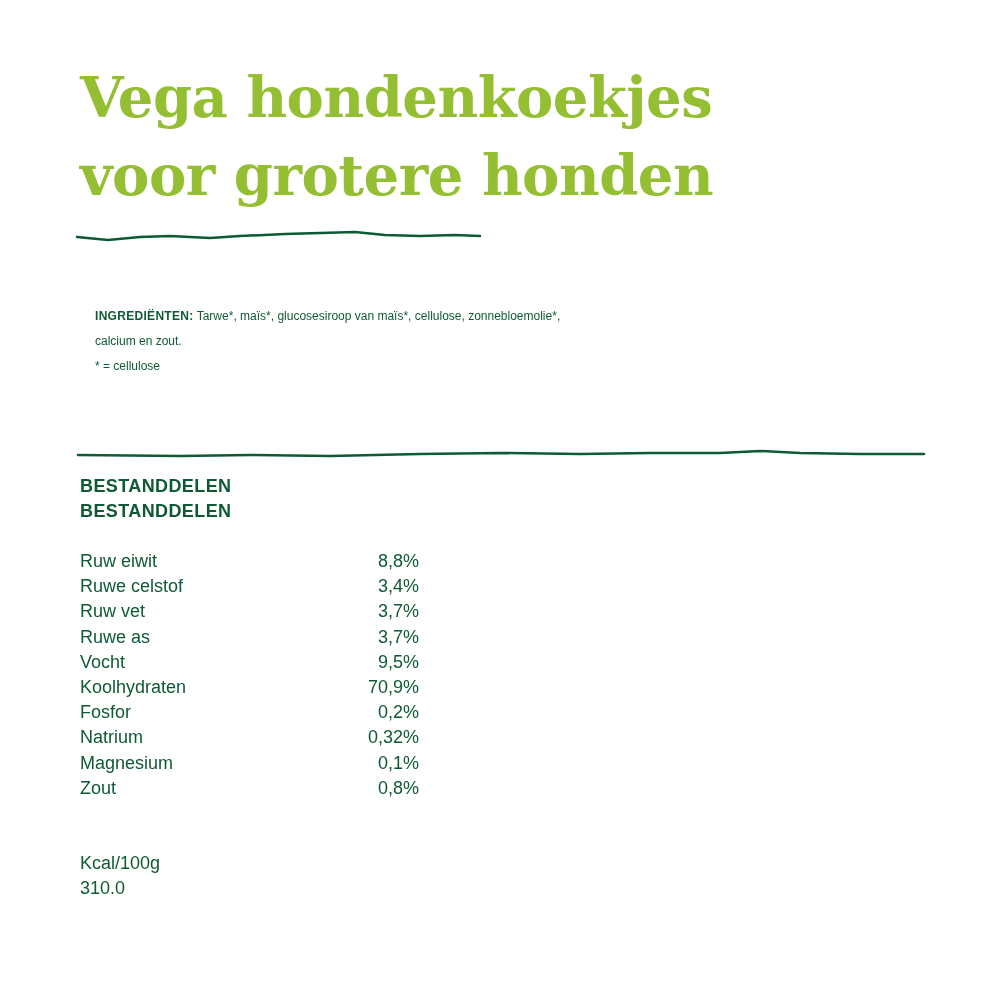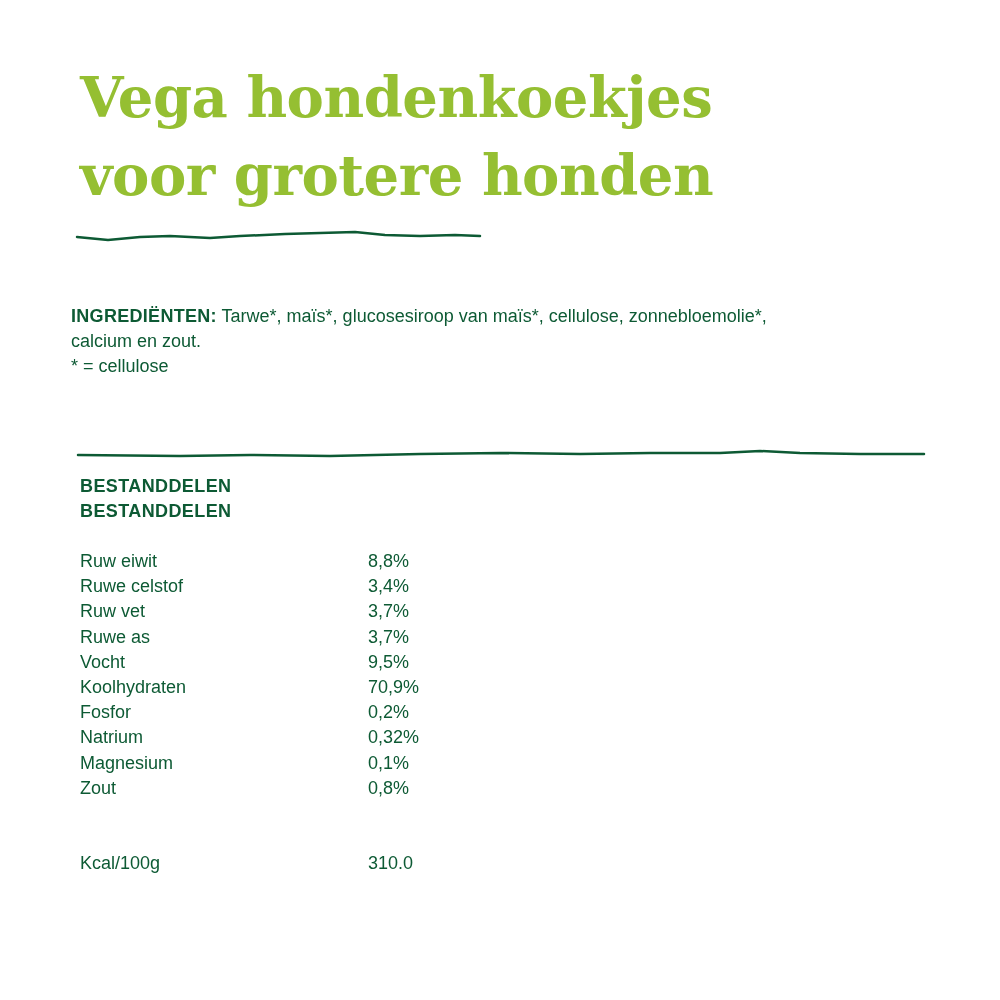--- a/index.html
+++ b/index.html
@@ -27,25 +27,25 @@
     }
     .title span { display: block; white-space: nowrap; }
     .wave {
       position: absolute;
       left: 0;
       top: 0;
       pointer-events: none;
     }
     .ingredients {
       position: absolute;
-      left: 71px;
+      left: 95px;
       top: 304px;
       width: 840px;
       font-family: "Liberation Sans", sans-serif;
-      font-size: 18px;
+      font-size: 12px;
       line-height: 25px;
       color: #0d5a34;
     }
     .ingredients .label {
       font-weight: bold;
       letter-spacing: 0.3px;
     }
     .ingredients .line { display: block; }
     .analytic-heading {
       position: absolute;
@@ -65,32 +65,34 @@
       left: 80px;
       top: 549px;
       font-family: "Liberation Sans", sans-serif;
       font-size: 18px;
       line-height: 25.2px;
       color: #0d5a34;
     }
     .row {
       display: flex;
       height: 25.2px;
+      justify-content: space-between;
     }
     .row .name { width: 288px; }
     .row .value { }
     .kcal-row {
       position: absolute;
       left: 80px;
       top: 851px;
       font-family: "Liberation Sans", sans-serif;
       font-size: 18px;
       line-height: 25px;
       color: #0d5a34;
       display: flex;
+      flex-direction: column;
     }
     .kcal-row .name { width: 288px; }
   </style>
 </head>
 <body>
 
 <h1 class="title">
   <span>Vega hondenkoekjes</span>
   <span>voor grotere honden</span>
 </h1>

